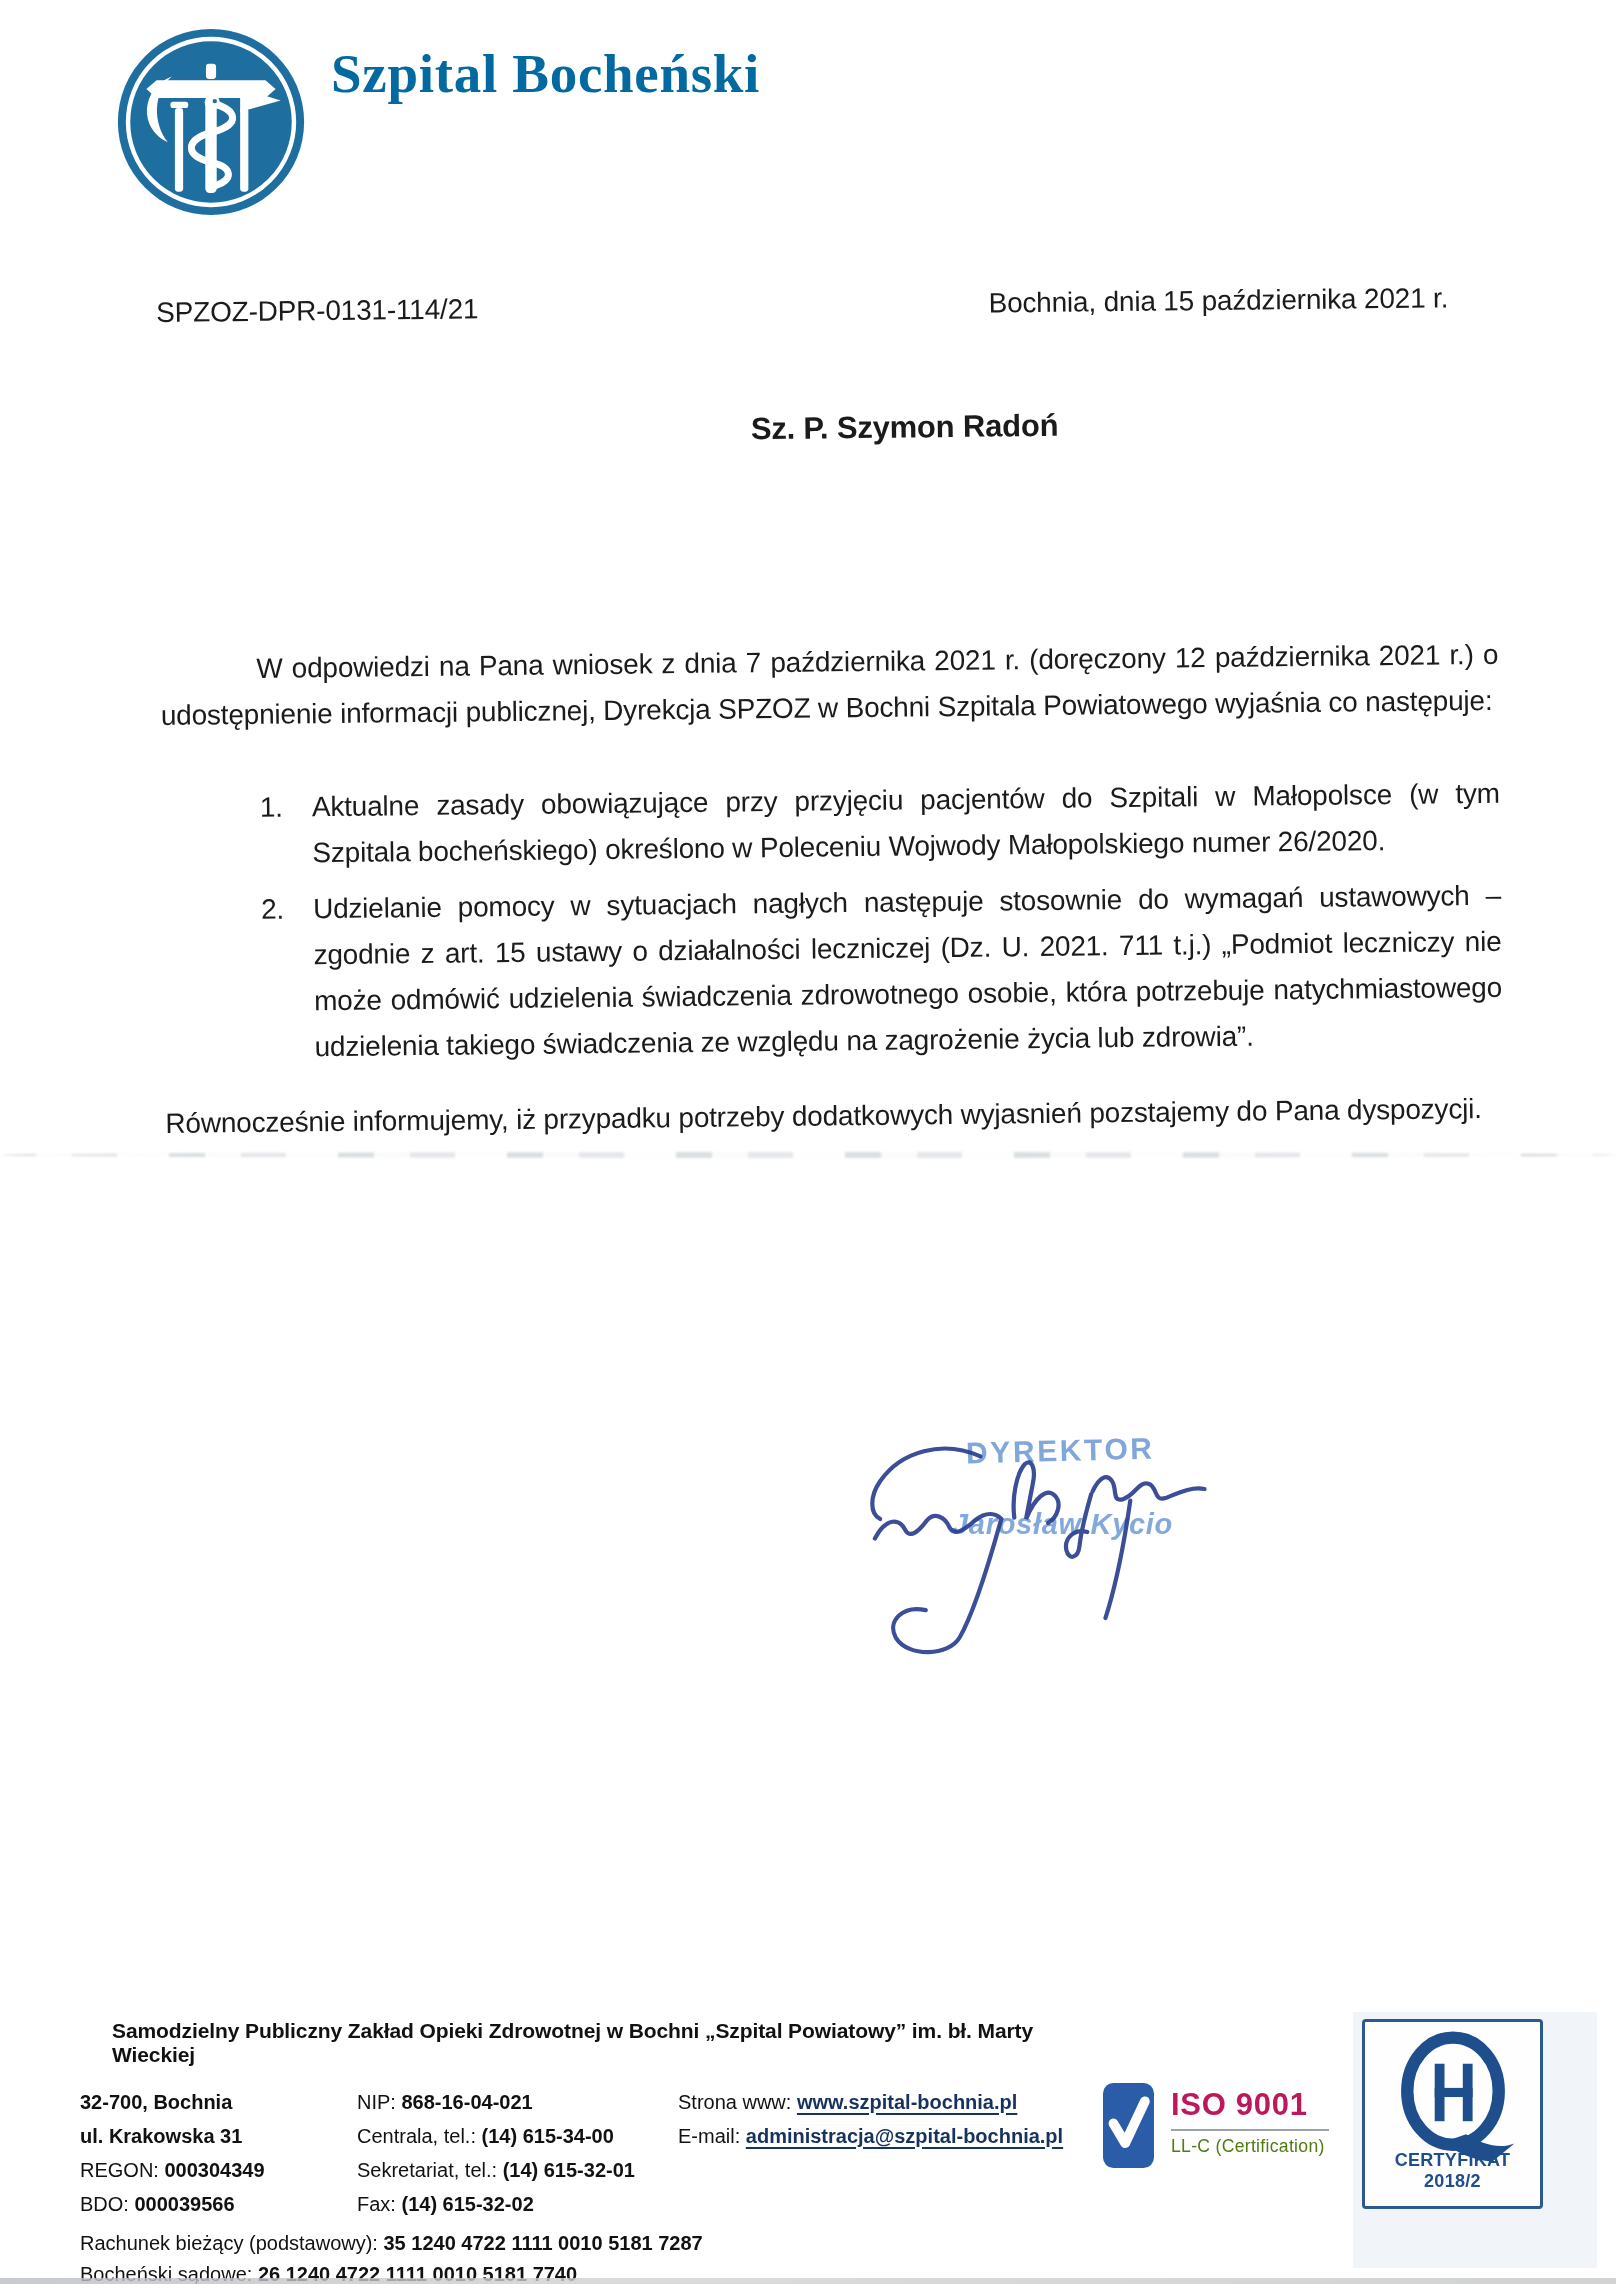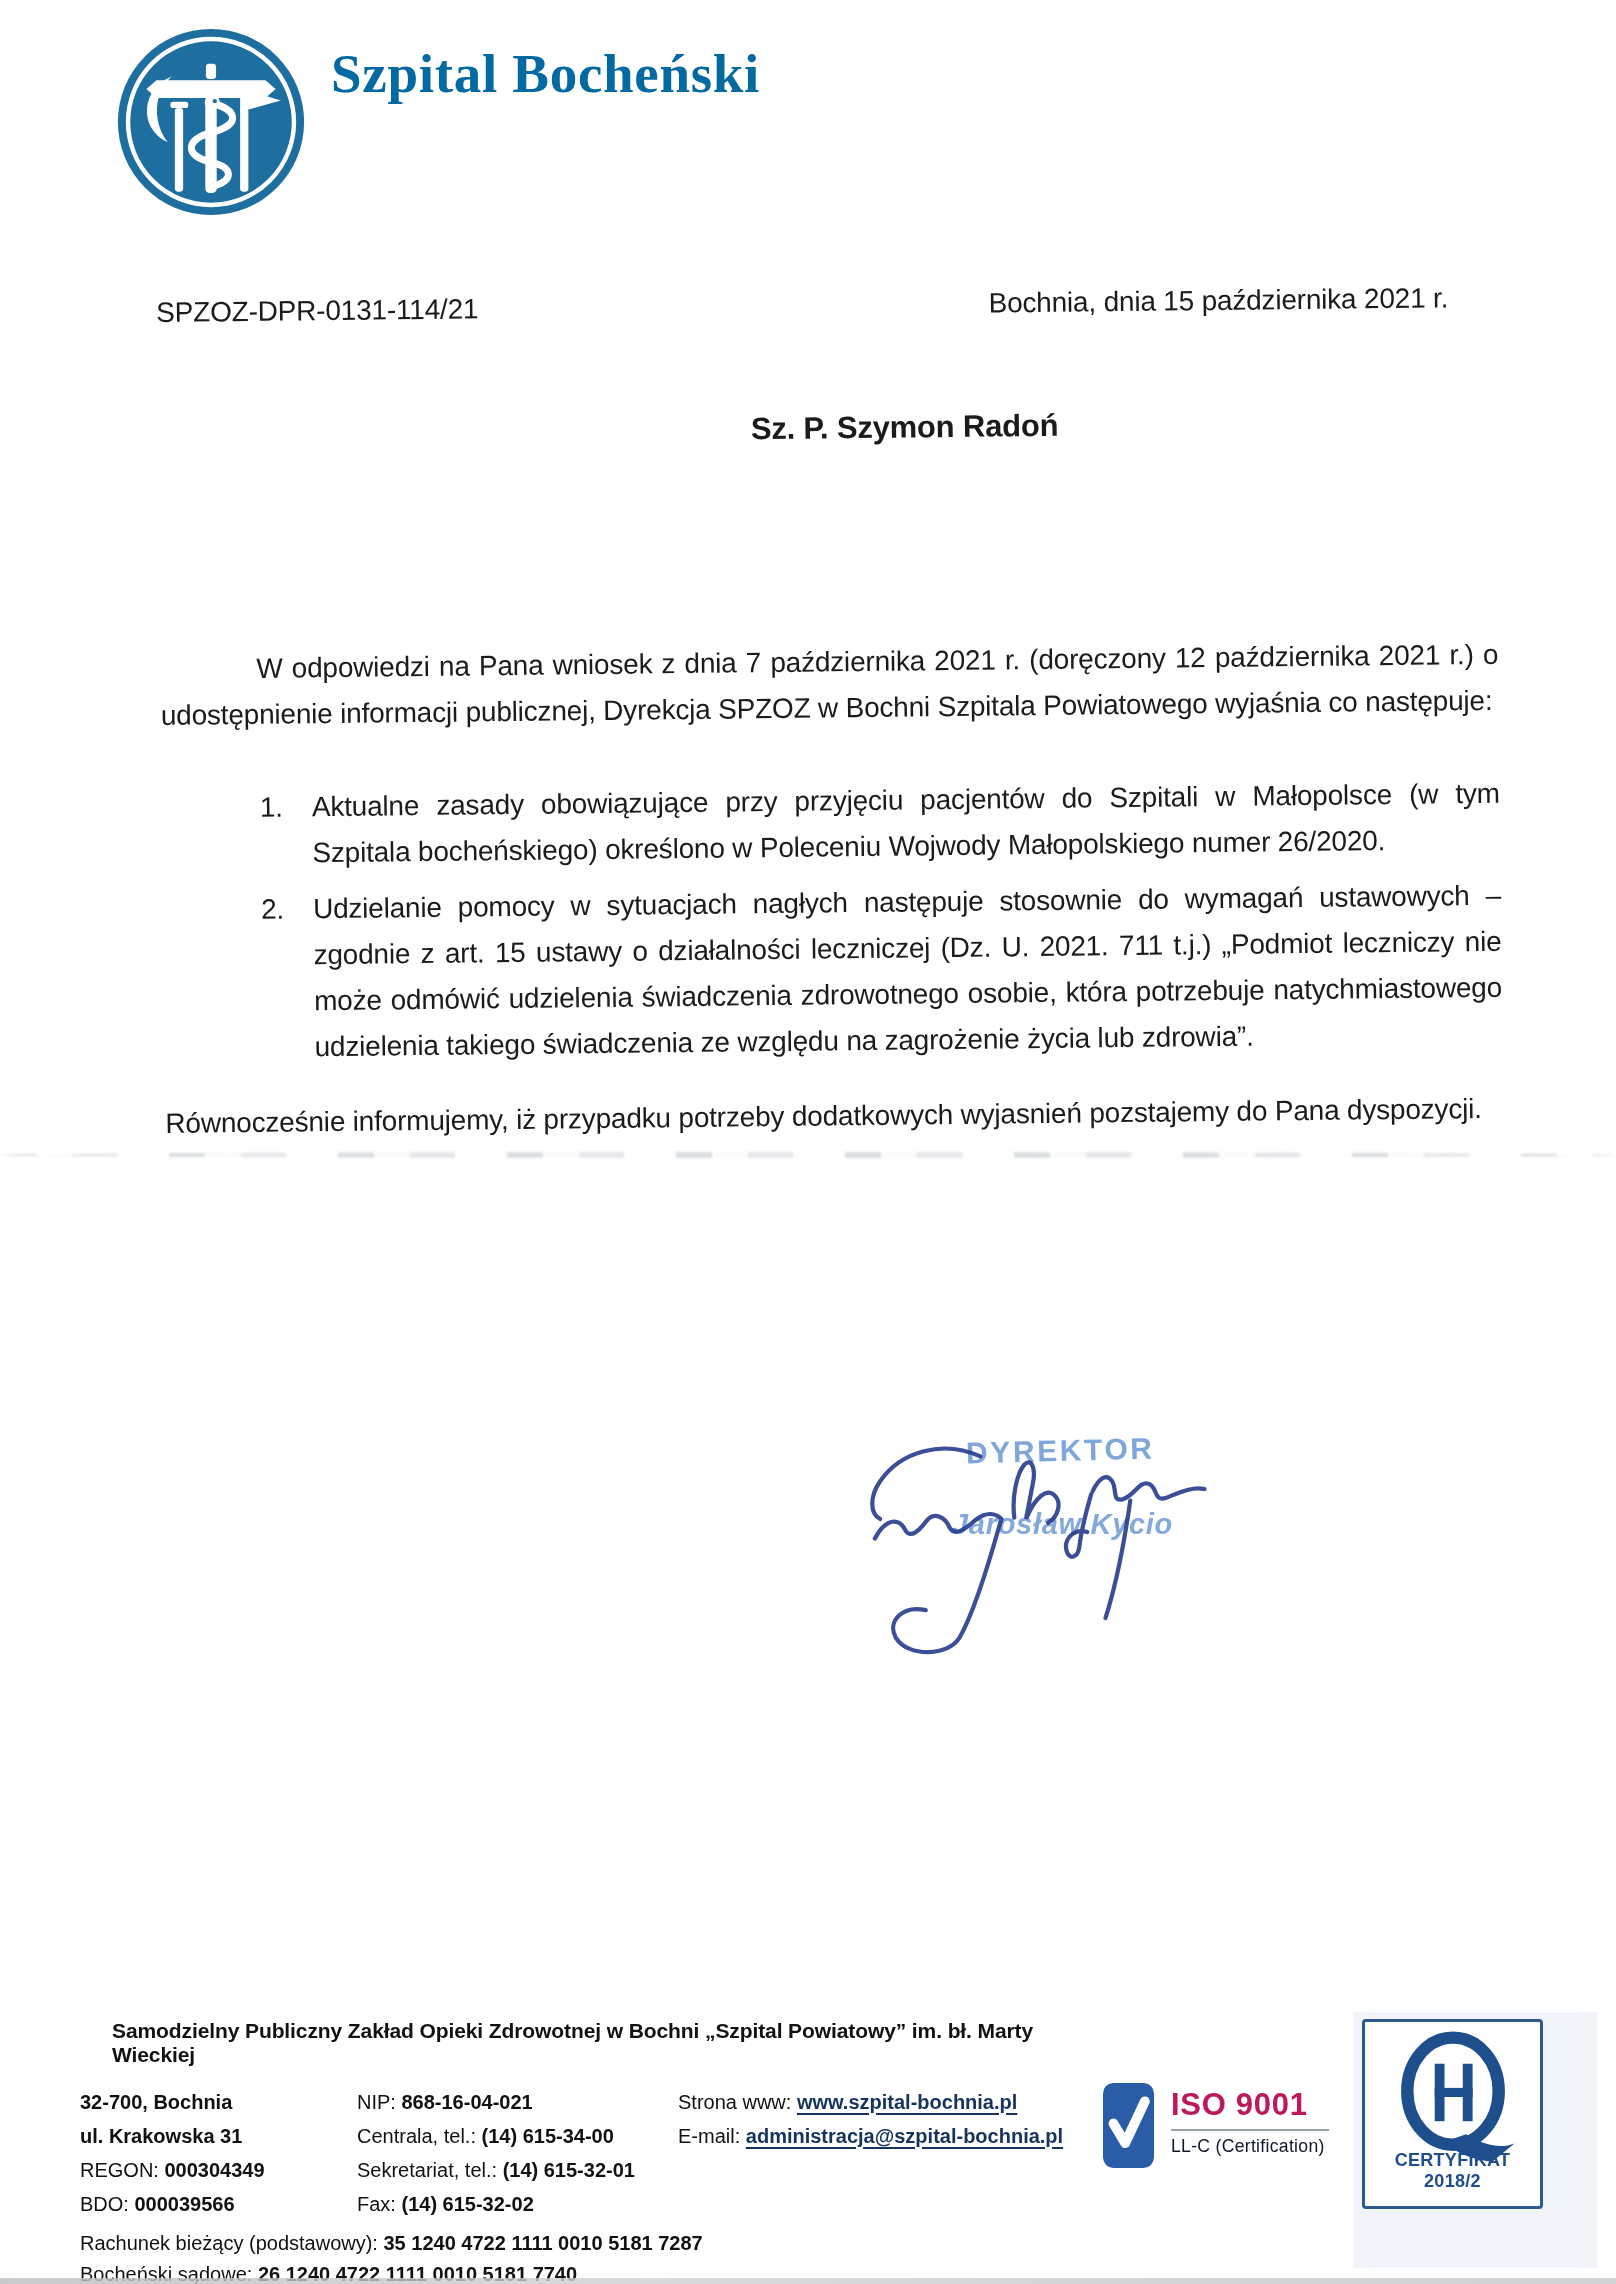--- a/index.html
+++ b/index.html
@@ -54,21 +54,21 @@
   .f-val{font-weight:bold;}
   .flink{font-weight:bold;color:#16335e;text-decoration:underline;text-underline-offset:3.9px;cursor:pointer;}
   .f-bank{margin-top:7.8px;line-height:31px;white-space:nowrap;}
 
   
   .iso{position:absolute;left:1103px;top:2083px;display:flex;}
   .iso-tile{width:51px;height:85px;background:#2a5ca8;border-radius:10.4px;position:relative;flex:0 0 auto;}
   .iso-text{margin-left:17px;padding-top:3.9px;}
   .iso-title{font-size:31px;font-weight:bold;color:#be185d;letter-spacing:0.7px;}
   .iso-rule{width:158px;height:1.3px;background:#9aa3ad;margin:6.5px 0 5.2px 0;}
-  .iso-sub{font-size:17.6px;color:#0f172a;letter-spacing:0.3px;}
+  .iso-sub{font-size:17.6px;color:#4d7c0f;letter-spacing:0.3px;}
 
   
   .cert-patch{position:absolute;left:1353px;top:2012px;width:244px;height:256px;
               background:#eaf0f8;opacity:.65;}
   .cert{position:absolute;left:1362px;top:2019px;width:181px;height:190px;background:#fefefe;
         border:3.3px solid #2d5a8e;border-radius:4px;box-sizing:border-box;text-align:center;}
   .cert-caption{position:absolute;left:0;right:0;bottom:14.3px;font-size:18px;font-weight:bold;
                 color:#1f4e8c;letter-spacing:0.3px;}
 </style>
 </head>

